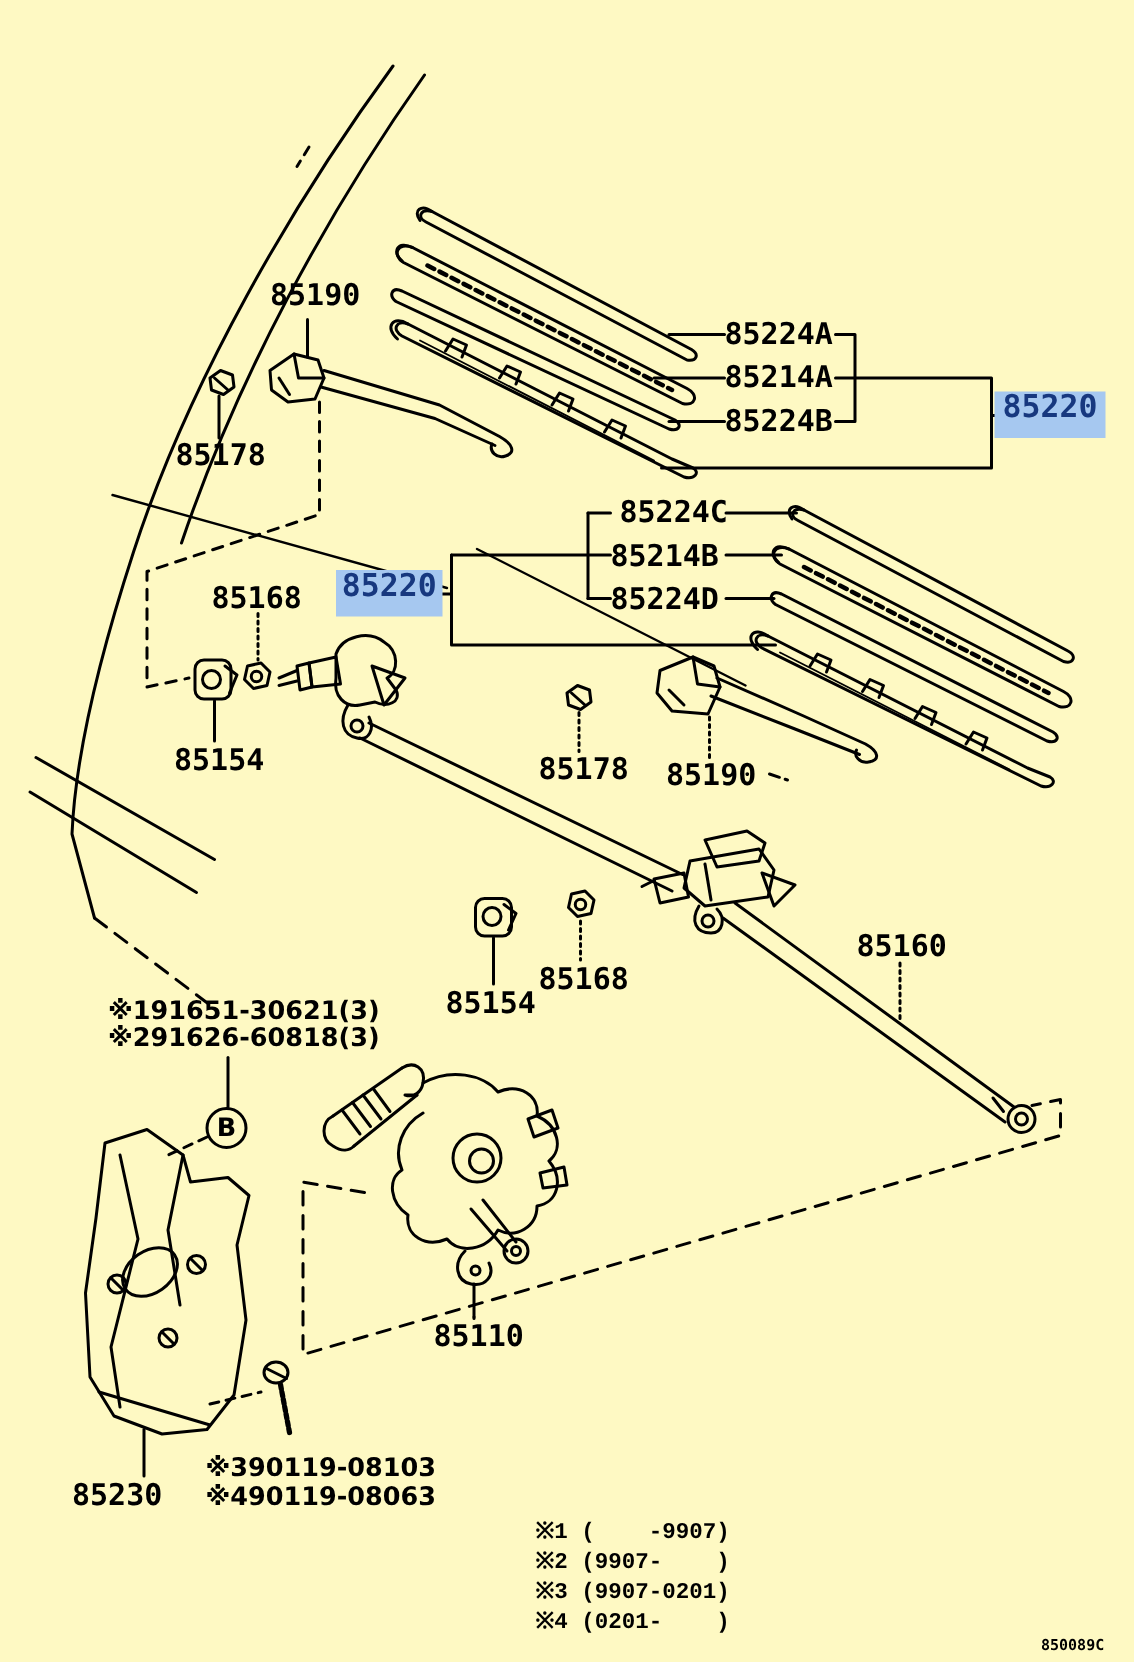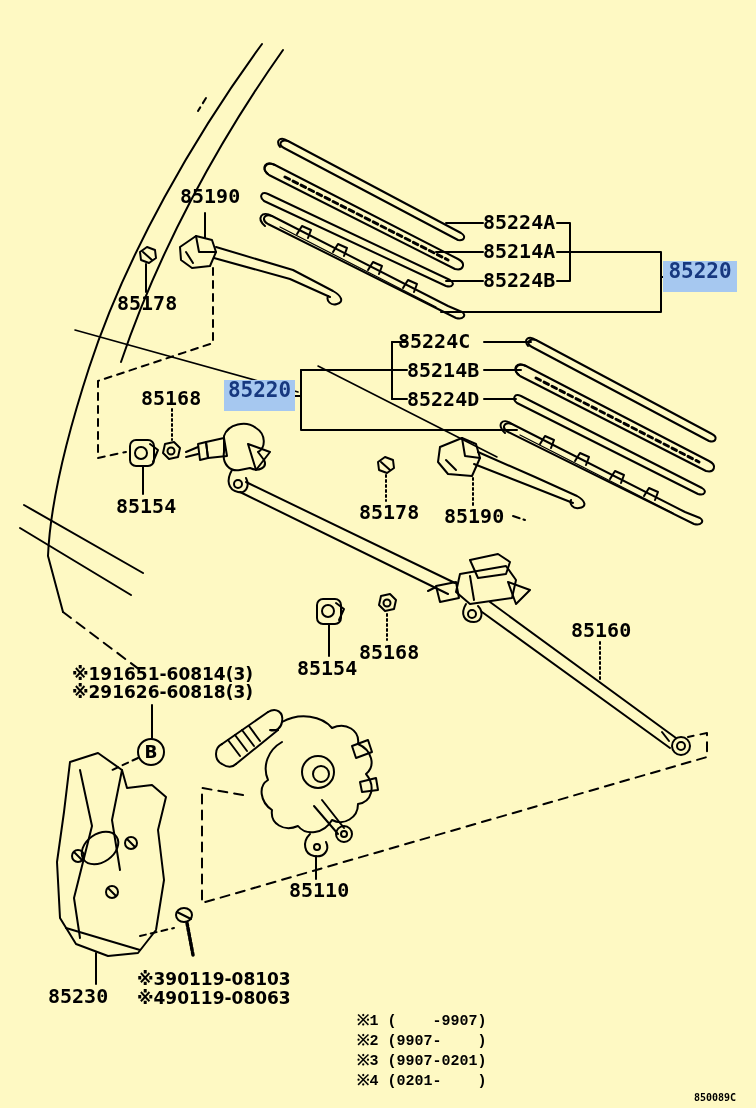--- a/index.html
+++ b/index.html
@@ -247,39 +247,39 @@
   <div class="lbl" style="left:117px;top:293px">85178</div>
 
   <div class="lbl" style="left:483px;top:212px">85224A</div>
   <div class="lbl" style="left:483px;top:241px">85214A</div>
   <div class="lbl" style="left:483px;top:270px">85224B</div>
 
   <div class="hl" style="left:663px;top:261px;width:74px;height:31px;background:#a6c8f0;color:#17387f">
     <span>85220</span>
   </div>
 
-  <div class="lbl" style="left:398px;top:331px">85224C</div>
+  <div class="lbl" style="left:413px;top:331px">85224C</div>
   <div class="lbl" style="left:407px;top:360px">85214B</div>
   <div class="lbl" style="left:407px;top:389px">85224D</div>
 
   <div class="hl" style="left:224px;top:380px;width:71px;height:31px;background:#a6c8f0;color:#17387f">
     <span>85220</span>
   </div>
 
   <div class="lbl" style="left:141px;top:388px">85168</div>
   <div class="lbl" style="left:116px;top:496px">85154</div>
 
   <div class="lbl" style="left:359px;top:502px">85178</div>
   <div class="lbl" style="left:444px;top:506px">85190</div>
 
   <div class="lbl" style="left:571px;top:620px">85160</div>
   <div class="lbl" style="left:359px;top:642px">85168</div>
   <div class="lbl" style="left:297px;top:658px">85154</div>
 
-  <div class="lbl note" style="left:72px;top:666px">※191651-60814(3)</div>
+  <div class="lbl note" style="left:72px;top:666px">※191651-30621(3)</div>
   <div class="lbl note" style="left:72px;top:684px">※291626-60818(3)</div>
 
   <div class="bmark" style="left:138px;top:744px;width:26px">B</div>
 
   <div class="lbl" style="left:289px;top:880px">85110</div>
 
   <div class="lbl note" style="left:137px;top:971px">※390119-08103</div>
   <div class="lbl note" style="left:137px;top:990px">※490119-08063</div>
   <div class="lbl" style="left:48px;top:986px">85230</div>
 

